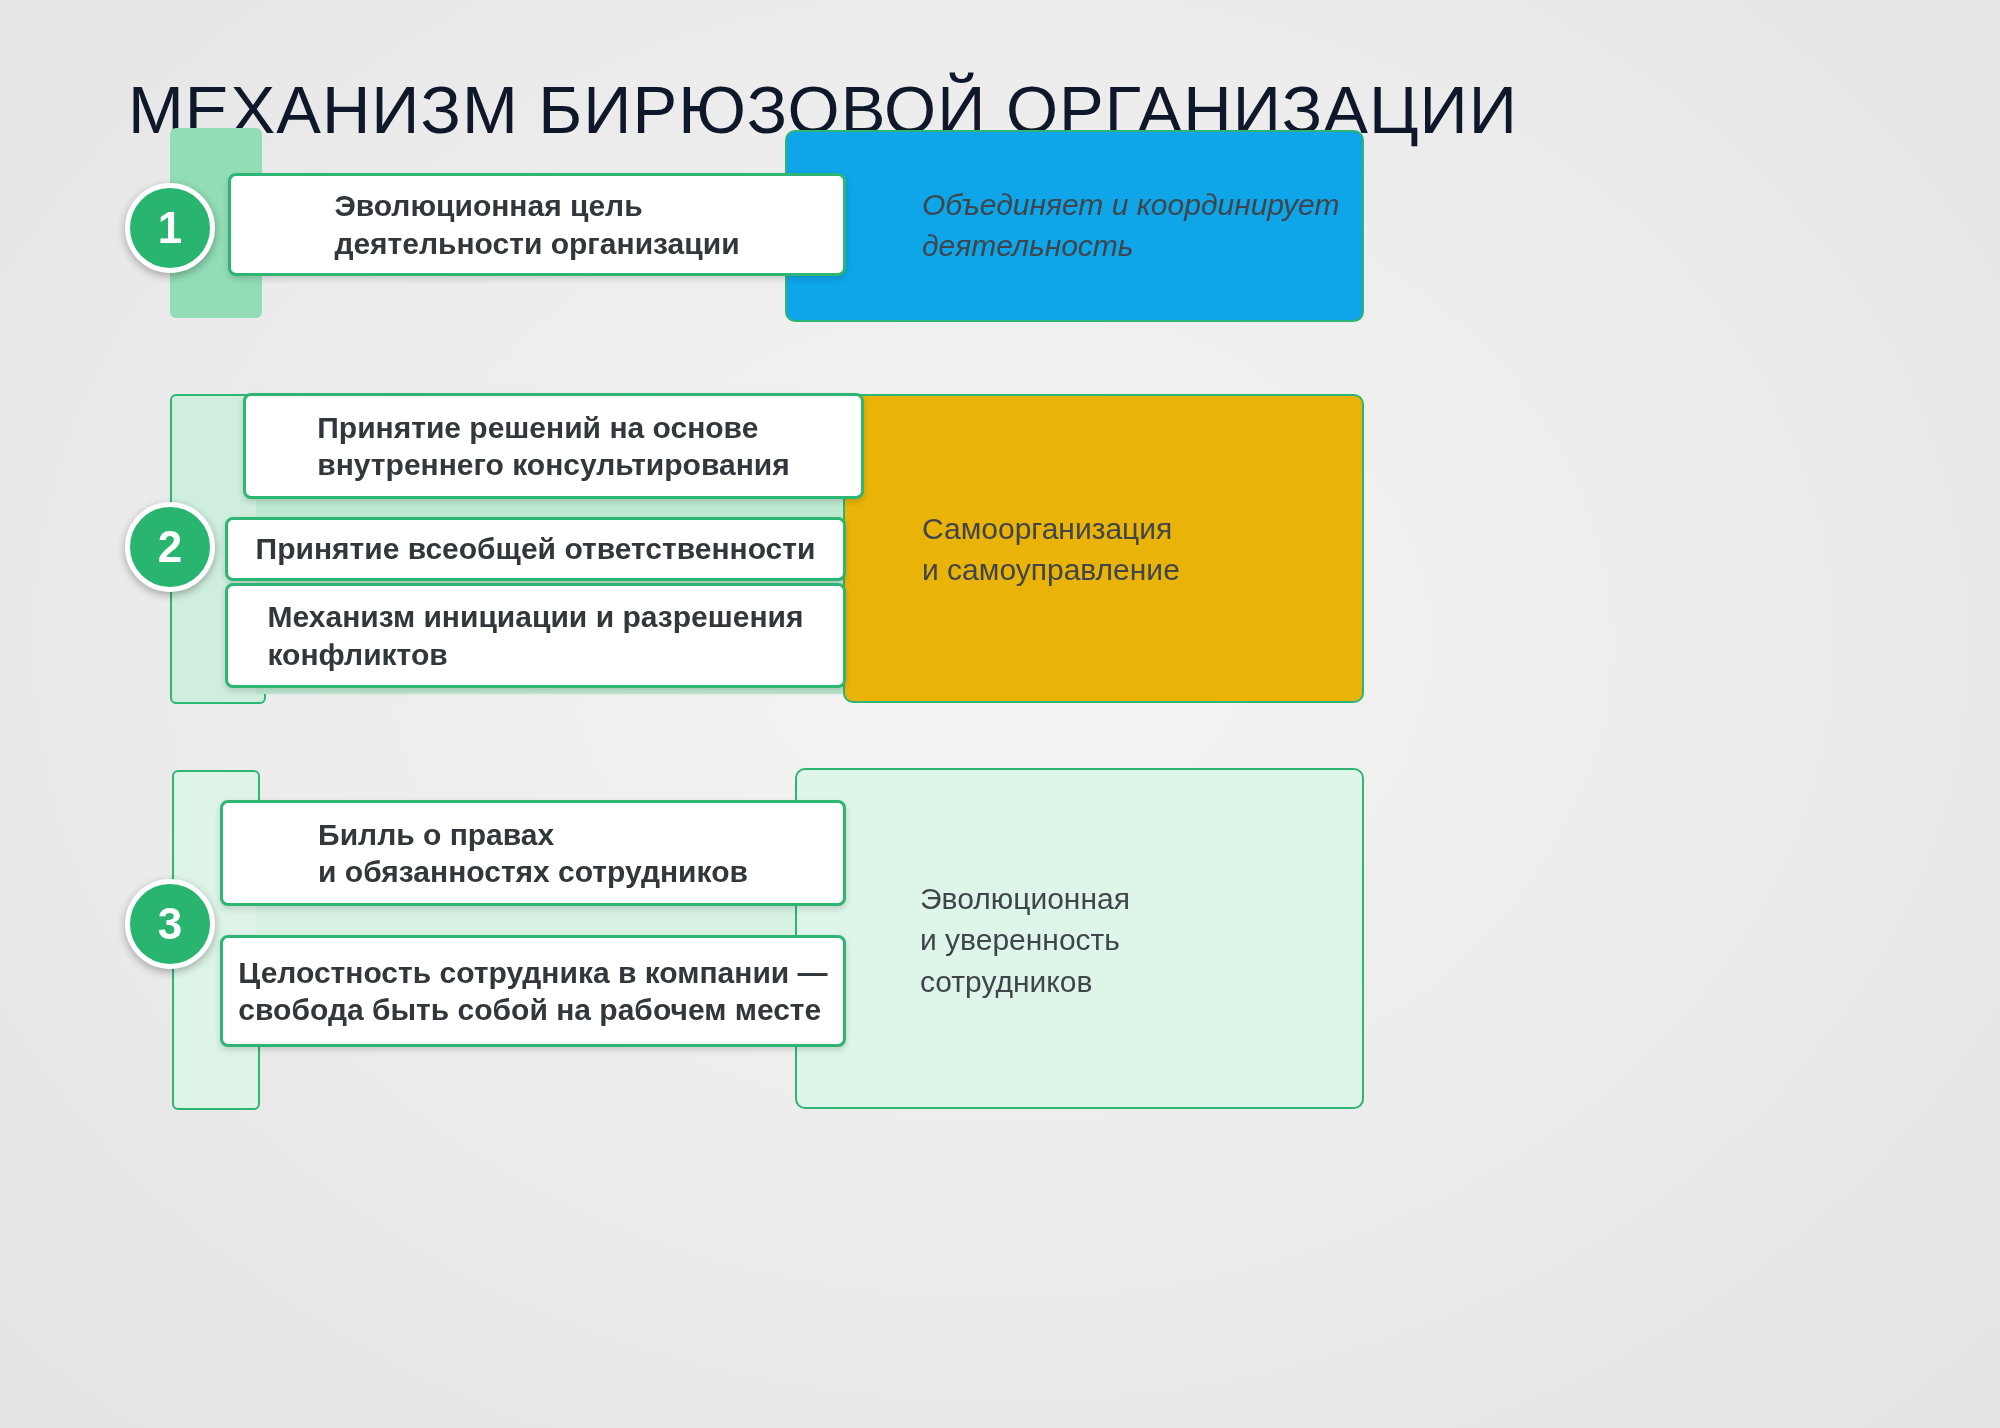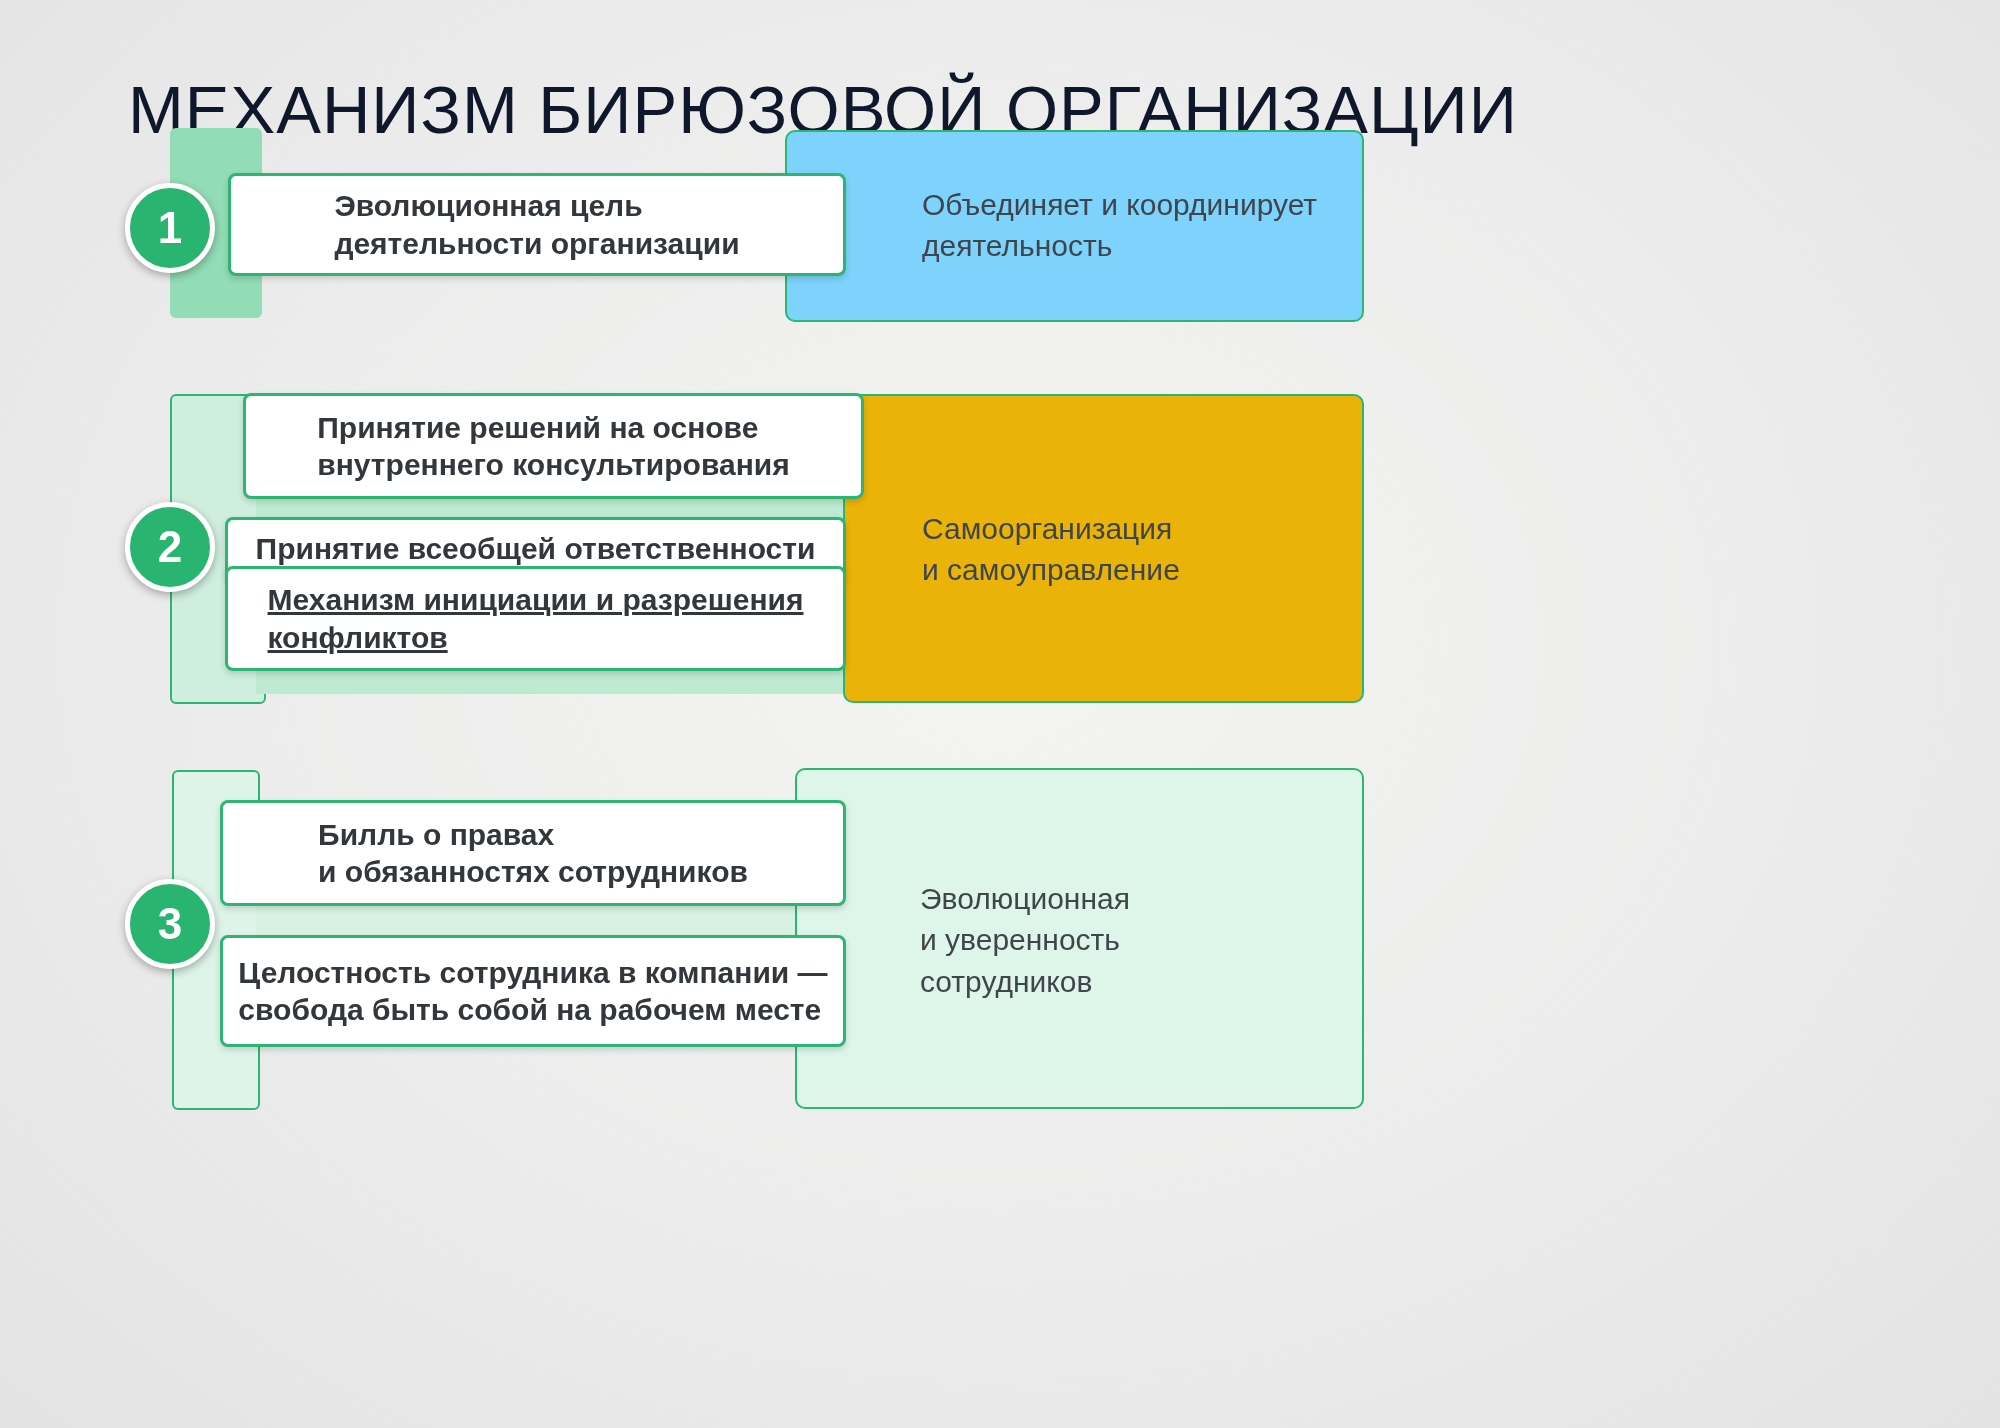--- a/index.html
+++ b/index.html
@@ -38,21 +38,21 @@
     position: absolute;
   }
   .connector-2 { left: 256px; top: 400px; width: 600px; height: 294px; background: #bfead2; }
   .connector-3 { left: 256px; top: 810px; width: 558px; height: 222px; background: #d7f2e3; }
 
   .panel {
     position: absolute;
     border: 2px solid #2db573;
     border-radius: 10px;
   }
-  .panel-1 { left: 785px; top: 130px; width: 575px; height: 188px; background: #7dd3fc; }
+  .panel-1 { left: 785px; top: 130px; width: 575px; height: 188px; background: #0ea5e9; font-style: italic; }
   .panel-2 { left: 843px; top: 394px; width: 517px; height: 305px; background: #eab308; }
   .panel-3 { left: 795px; top: 768px; width: 565px; height: 337px; background: #def5e9; }
 
   .panel-text {
     position: absolute;
     font-size: 30px;
     font-weight: 400;
     color: #3f454b;
     line-height: 1.38;
     white-space: pre-line;
@@ -74,21 +74,21 @@
     font-size: 30px;
     font-weight: 700;
     color: #32373c;
     line-height: 1.25;
     white-space: pre-line;
   }
   .box-1-1 { left: 228px; top: 173px; width: 612px; height: 97px; }
 
   .box-2-1 { left: 243px; top: 393px; width: 615px; height: 100px; }
   .box-2-2 { left: 225px; top: 517px; width: 615px; height: 58px; }
-  .box-2-3 { left: 225px; top: 566px; width: 615px; height: 99px; text-decoration: underline; }
+  .box-2-3 { left: 225px; top: 583px; width: 615px; height: 99px; }
 
   .box-3-1 { left: 220px; top: 800px; width: 620px; height: 100px; }
   .box-3-2 { left: 220px; top: 935px; width: 620px; height: 106px; }
 
   .num-circle {
     position: absolute;
     width: 80px;
     height: 80px;
     border-radius: 50%;
     background: #29b570;

